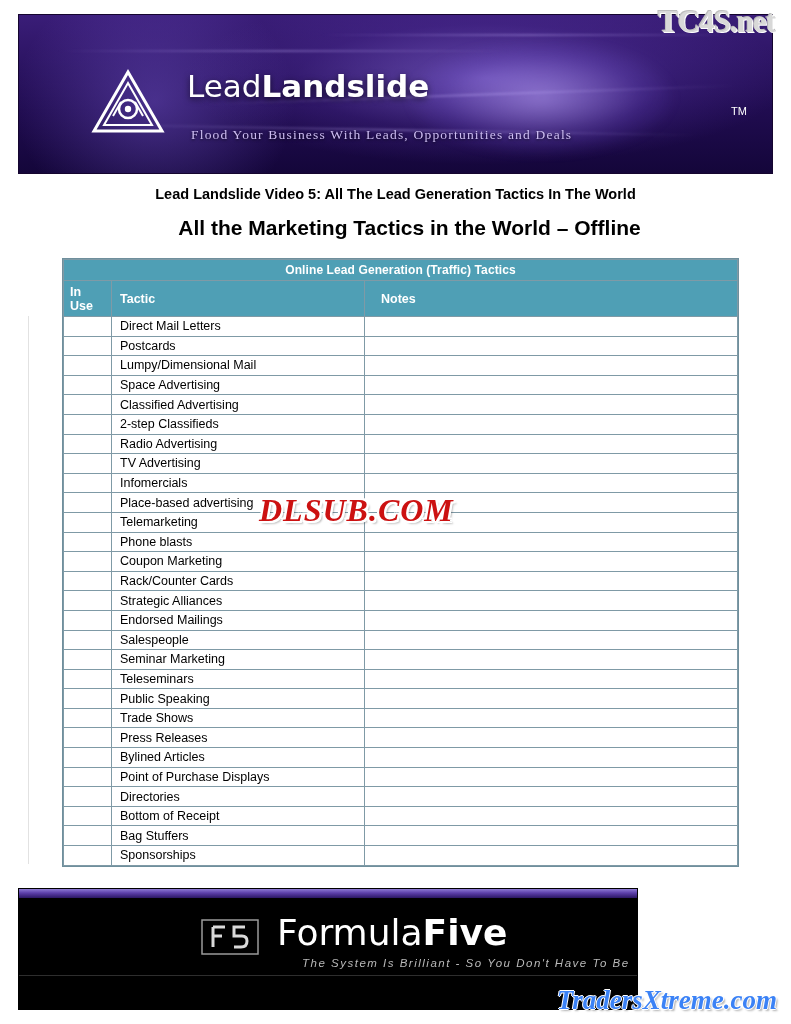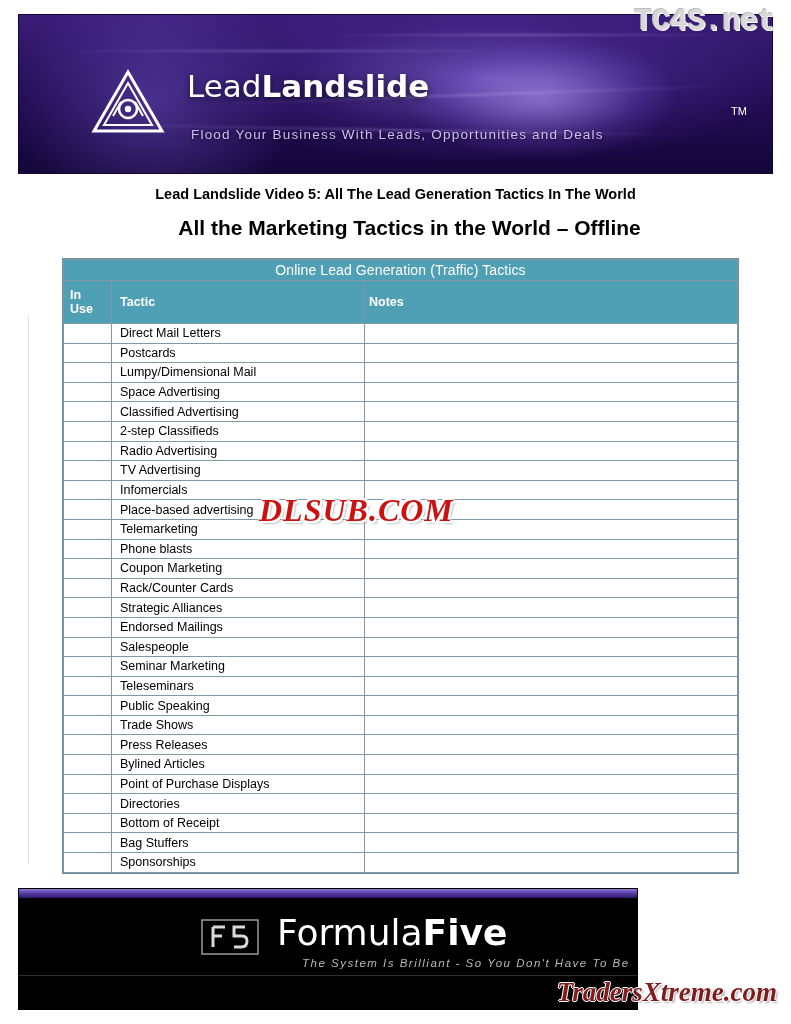--- a/index.html
+++ b/index.html
@@ -14,21 +14,21 @@
     position: relative;
     font-family: "Liberation Sans", sans-serif;
     overflow: hidden;
   }
 
   
   .wm-tc4s {
     position: absolute;
     top: 4px;
     right: 16px;
-    font-family: Liberation Mono, monospace;
+    font-family: Liberation Serif, serif;
     font-size: 31px;
     font-weight: bold;
     color: #d8d8d8;
     letter-spacing: -1px;
     text-shadow: 1px 1px 0 #ffffff, -1px -1px 0 #bdbdbd;
     z-index: 40;
     pointer-events: none;
   }
   .wm-dlsub {
     position: absolute;
@@ -42,26 +42,26 @@
     letter-spacing: 1px;
     text-shadow: 2px 0 0 #ffffff, -2px 0 0 #ffffff, 0 2px 0 #ffffff, 0 -2px 0 #ffffff,
                  2px 2px 0 #ffffff, -2px -2px 0 #ffffff, 2px -2px 0 #ffffff, -2px 2px 0 #ffffff,
                  3px 3px 2px rgba(0,0,0,.25);
     z-index: 40;
     pointer-events: none;
   }
   .wm-traders {
     position: absolute;
     right: 14px;
-    bottom: 16px;
+    bottom: 8px;
     font-family: "Liberation Serif", serif;
     font-size: 27px;
     font-weight: bold;
     font-style: italic;
-    color: #7f1d1d;
+    color: #3b82f6;
     text-shadow: 1px 0 0 #ffffff, -1px 0 0 #ffffff, 0 1px 0 #ffffff, 0 -1px 0 #ffffff,
                  2px 2px 2px rgba(0,0,0,.3);
     z-index: 40;
     pointer-events: none;
     margin-left: 23px;
   }
 
   
   .banner {
     position: absolute;
@@ -123,21 +123,21 @@
     left: 712px;
     top: 90px;
     color: #ffffff;
     font-size: 11px;
     font-family: "Liberation Sans", sans-serif;
   }
   .banner-sub {
     position: absolute;
     left: 172px;
     top: 112px;
-    font-family: Liberation Sans, sans-serif;
+    font-family: Liberation Serif, serif;
     font-size: 13.5px;
     letter-spacing: 1.2px;
     color: #cdbdf2;
     white-space: nowrap;
     text-shadow: 0 1px 3px rgba(0,0,0,.7);
   }
 
   
   .doc-subtitle {
     position: absolute;
@@ -179,41 +179,41 @@
     font-size: 12.5px;
     color: #000000;
   }
   table.tactics th, table.tactics td {
     border: 1px solid #7f9aa6;
     padding: 0;
   }
   .t-banner {
     background: #4f9fb5;
     color: #ffffff;
-    font-weight: normal;
-    font-size: 14px;
+    font-weight: bold;
+    font-size: 12px;
     text-align: center;
     height: 21px;
     letter-spacing: .1px;
     margin-top: 36px;
   }
   .t-head td {
     background: #4f9fb5;
     color: #ffffff;
     font-weight: bold;
     height: 36px;
     vertical-align: middle;
   }
   .t-head .c-inuse {
     text-align: left;
-    padding: 7px 6px;
+    padding: 0 6px;
     line-height: 14px;
   }
   .t-head .c-tactic { padding-left: 8px; }
-  .t-head .c-notes  { padding-left: 4px; }
+  .t-head .c-notes  { padding-left: 16px; }
 
   .col-inuse  { width: 48px; }
   .col-tactic { width: 253px; }
   .col-notes  { width: auto; }
 
   tbody td { height: 19.6px; background: #ffffff; }
   tbody td.cell-inuse { }
   tbody td.cell-tactic { padding-left: 8px; white-space: nowrap; }
   tbody td.cell-notes { }
 

